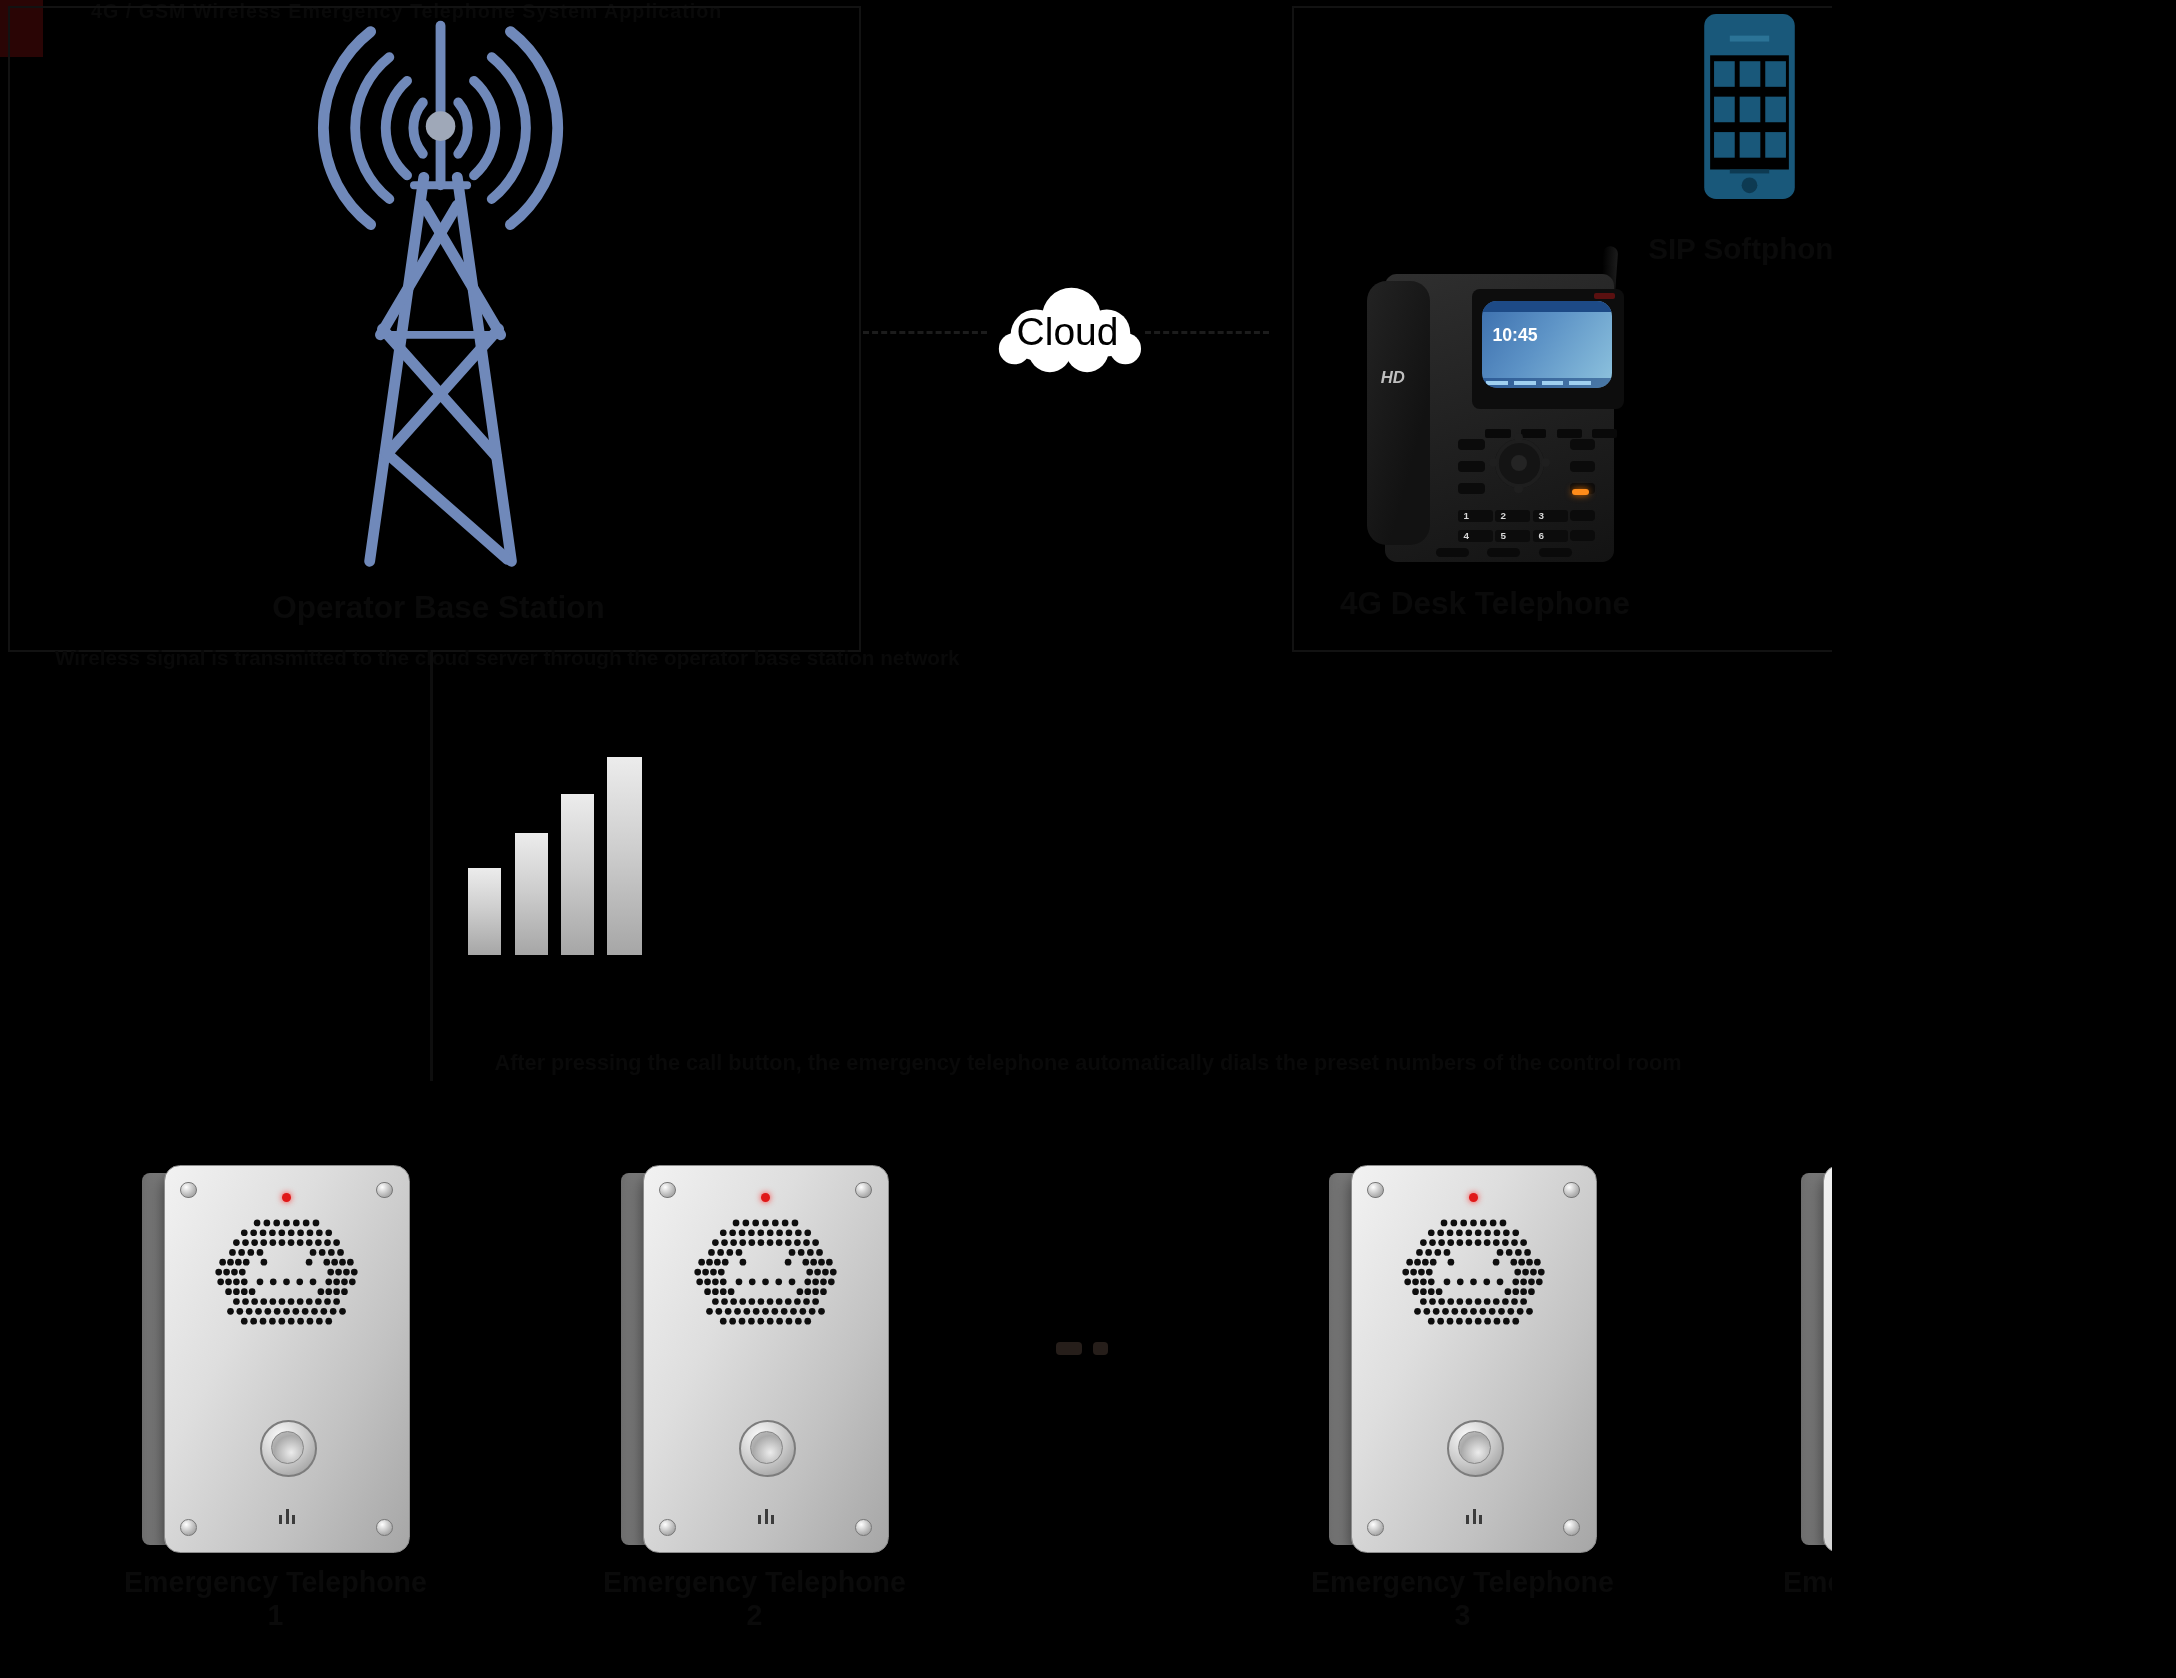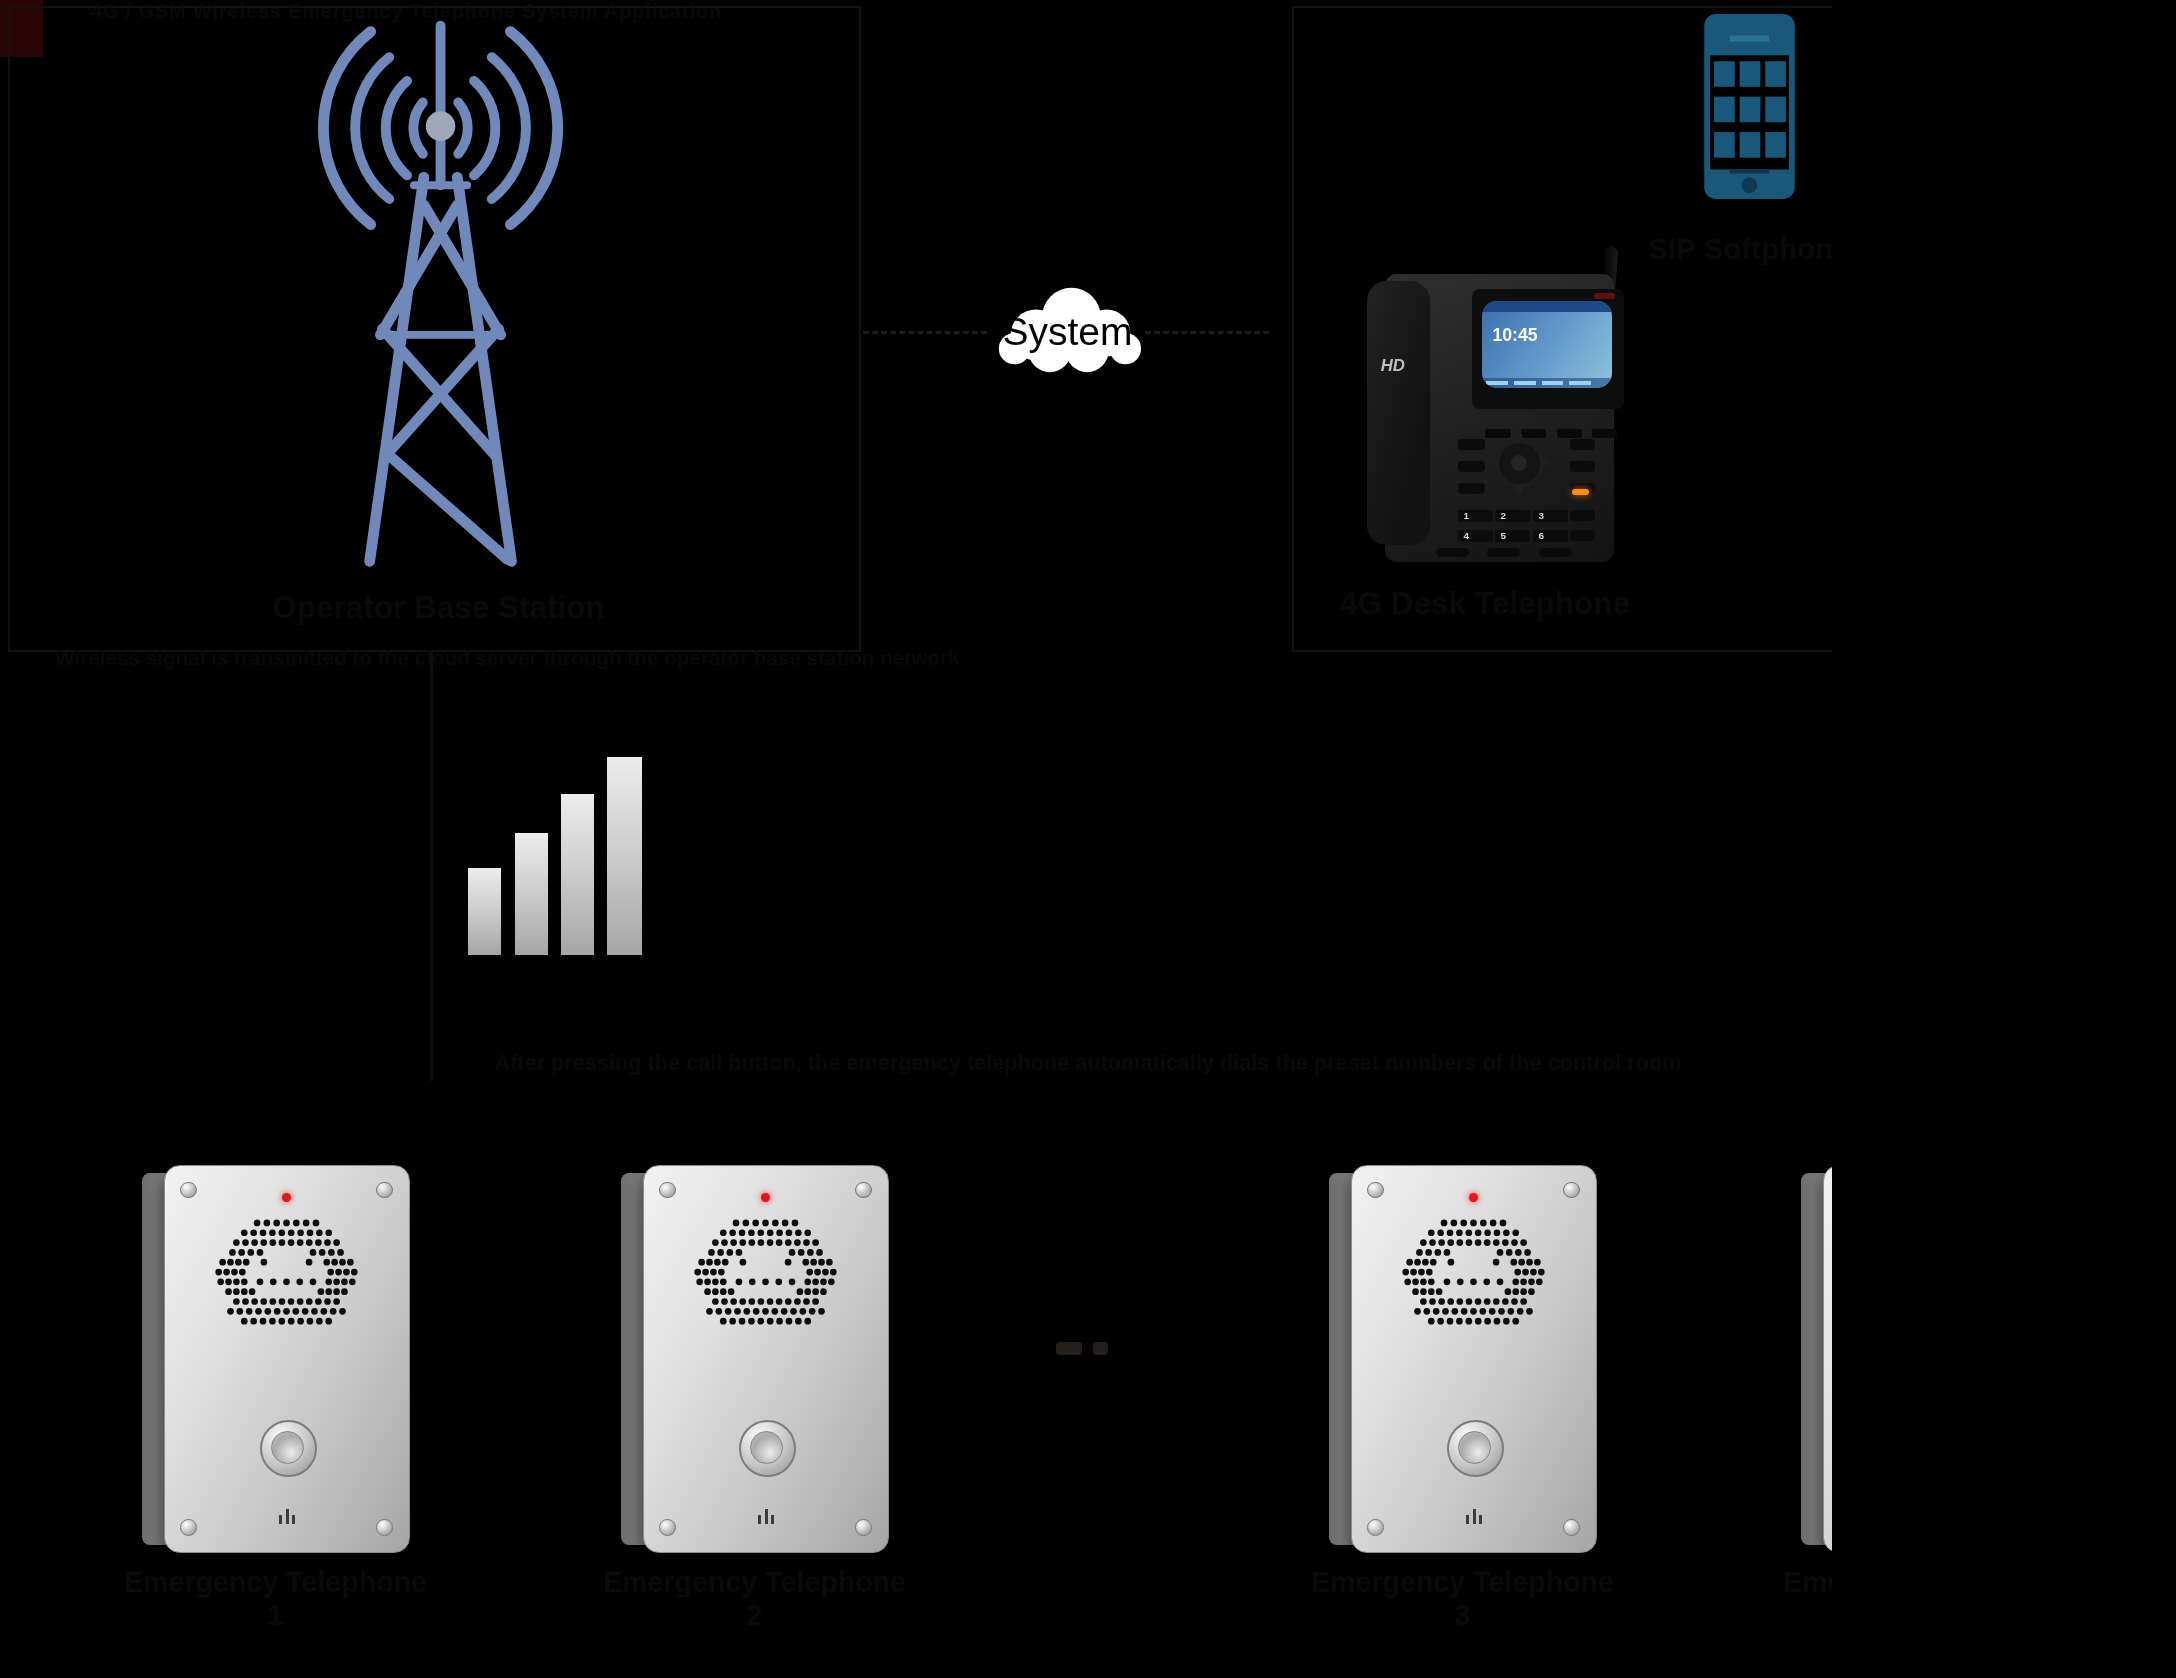--- a/index.html
+++ b/index.html
@@ -31,21 +31,21 @@
 
   
   #deskphone{left:1367px;top:244px;width:281px;height:317px;}
   #dp-antenna{left:229px;top:2px;width:14.8px;height:212px;background:linear-gradient(90deg,#000,#1c1c1c);
               border-radius:7.9px;transform:rotate(4deg);}
   #dp-body{left:17.7px;top:29.6px;width:229px;height:288px;border-radius:11.8px;
            background:linear-gradient(160deg,#2f2f2f 0%,#1f1f1f 55%,#131313 100%);
            box-shadow:0 9.9px 15.8px rgba(0,0,0,.8);}
   #dp-handset{left:0;top:37px;width:63px;height:264px;border-radius:19.7px;
               background:linear-gradient(105deg,#232323,#121212 70%);}
-  #dp-hd{left:13.8px;top:75px;width:39px;color:#bfbfbf;font-style:italic;font-weight:bold;font-size:16.7px;}
+  #dp-hd{left:13.8px;top:87px;width:39px;color:#bfbfbf;font-style:italic;font-weight:bold;font-size:16.7px;}
   #dp-bezel{left:87px;top:15.8px;width:152px;height:120px;background:#0d0d0d;border-radius:7.9px;}
   #dp-model{left:122px;top:3.9px;width:21.7px;height:5.9px;background:#5a1010;border-radius:2px;}
   #dp-screen{left:10.8px;top:11.8px;width:130px;height:87px;border-radius:15px;overflow:hidden;
              background:linear-gradient(125deg,#3c6fae 0%,#5d93c6 45%,#8ec3de 100%);}
   #dp-status{left:0;top:0;width:130px;height:10.8px;background:#1d4a86;}
   #dp-time{left:9.9px;top:23.6px;color:#fff;font-size:17.7px;font-weight:bold;}
   #dp-menu{left:0;top:77px;width:130px;height:9.9px;background:rgba(20,60,120,.55);display:flex;gap:5.9px;
            align-items:center;padding-left:3.9px;}
   #dp-menu i{display:block;width:21.7px;height:3.9px;background:#9fd0f0;}
   .softkey{position:absolute;top:140px;width:25.6px;height:8.9px;background:#090909;border-radius:2px;}
@@ -161,21 +161,21 @@
       <g fill="#fff">
         <circle cx="52" cy="56" r="26"></circle>
           <circle cx="88" cy="38" r="30"></circle>
         <circle cx="124" cy="54" r="24"></circle>
           <circle cx="143" cy="70" r="16"></circle>
         <circle cx="30" cy="70" r="16"></circle>
           <circle cx="66" cy="72" r="22"></circle>
           <circle cx="104" cy="72" r="22"></circle>
       </g>
     </svg>
-    <div class="abs" id="cloud-text">System</div>
+    <div class="abs" id="cloud-text">Cloud</div>
   </div>
 
   <div class="abs" id="deskphone">
     <div class="abs" id="dp-antenna"></div>
     <div class="abs" id="dp-body">
       <div class="abs" id="dp-bezel">
         <div class="abs" id="dp-model"></div>
         <div class="abs" id="dp-screen">
           <div class="abs" id="dp-status"></div>
           <div class="abs" id="dp-time">10:45</div>

